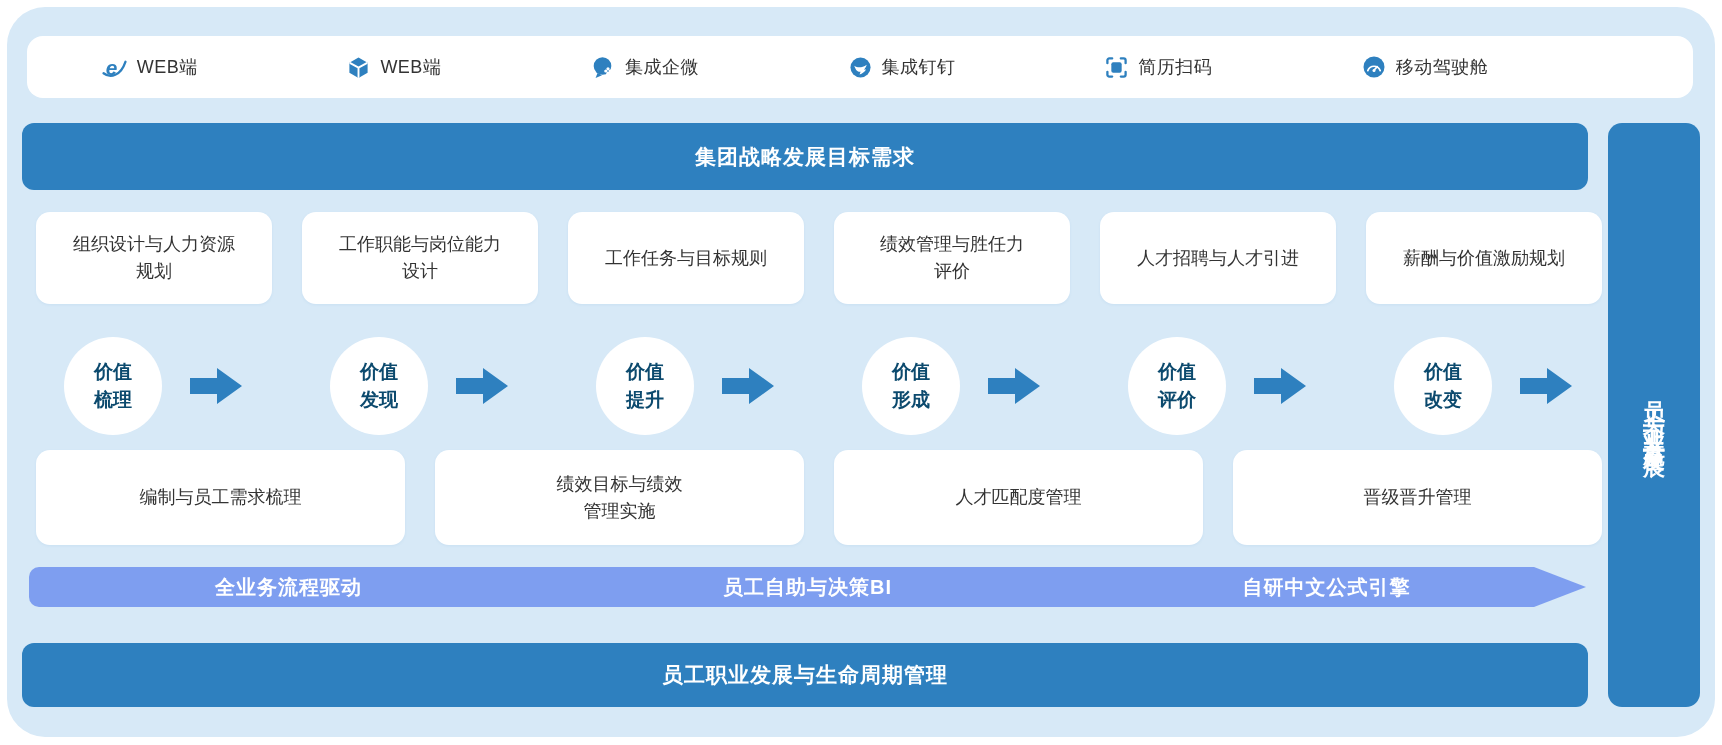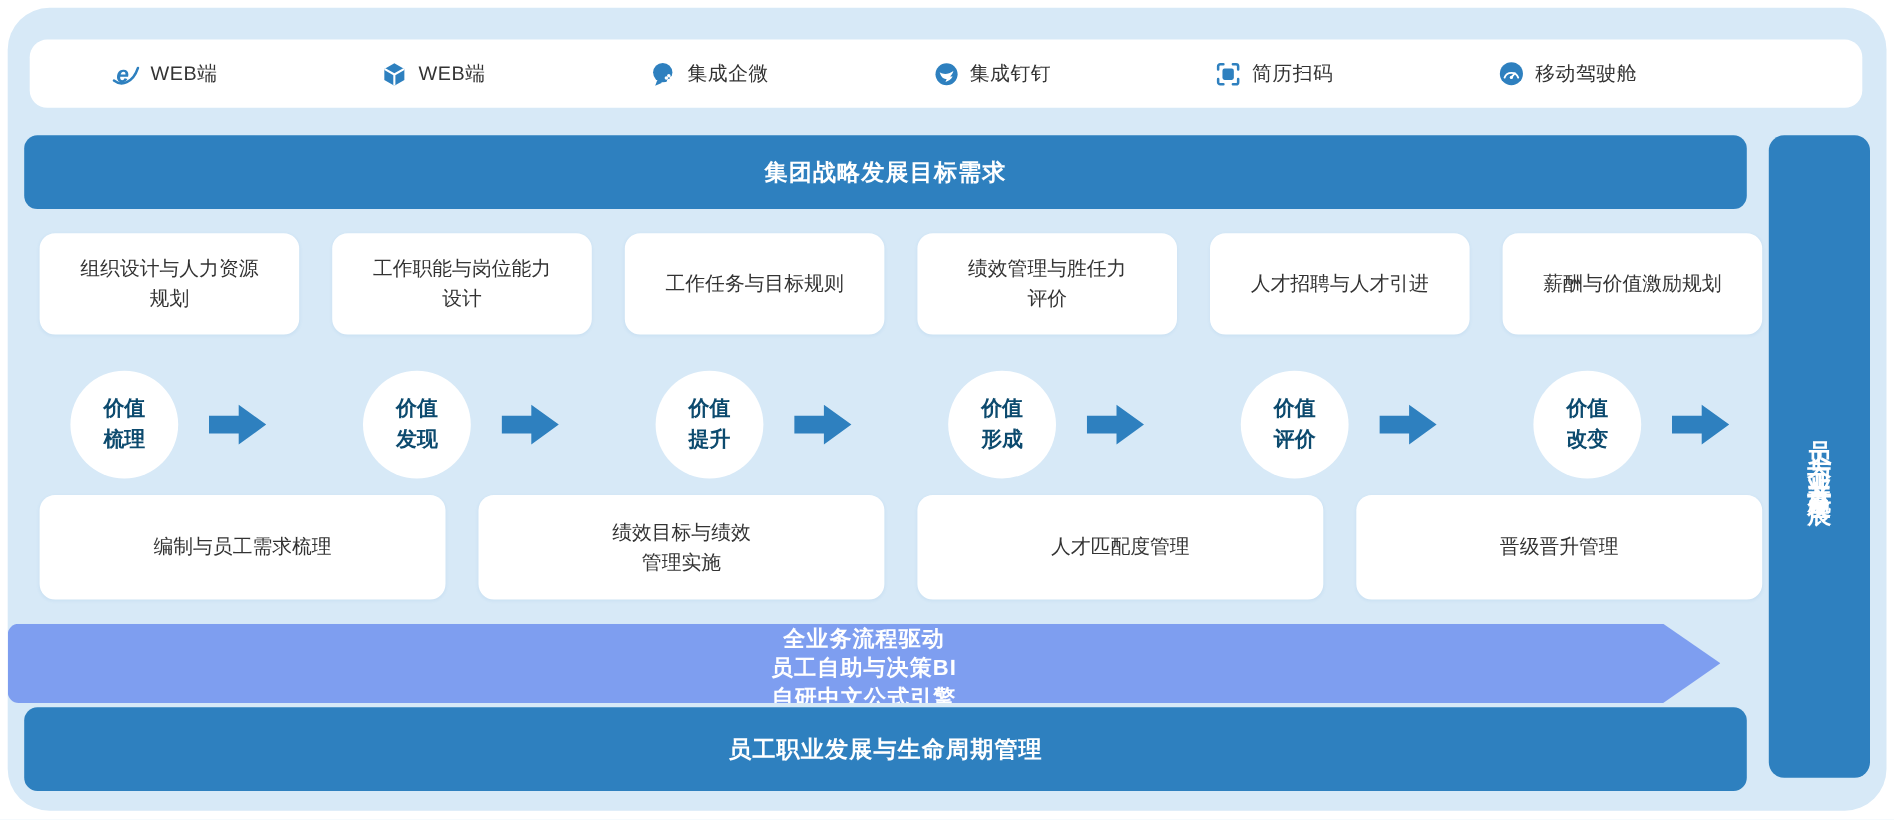--- a/index.html
+++ b/index.html
@@ -10,42 +10,42 @@
   .topbar { position:absolute; left:20px; top:29px; width:1666px; height:62px; background:#ffffff; border-radius:16px;
             display:flex; align-items:center; justify-content:space-around; padding-right:130px; }
   .plat { display:flex; align-items:center; gap:10px; }
   .plat svg { display:block; }
   .plat-label { font-size:18px; color:#333333; letter-spacing:0.5px; }
 
   
   .banner { position:absolute; left:15px; width:1566px; height:67px; background:#2e80bf; border-radius:12px;
             display:flex; align-items:center; justify-content:center; color:#ffffff; font-size:21px; font-weight:bold; letter-spacing:1px; }
   .banner-top { top:116px; }
-  .banner-bottom { top:636px; height:76px; }
+  .banner-bottom { top:636px; height:64px; }
 
   
   .row { position:absolute; left:29px; width:1566px; display:flex; gap:30px; }
   .row-cards-top { top:205px; height:92px; }
   .row-cards-bottom { top:443px; height:95px; }
   .card { flex:1; background:#ffffff; border-radius:14px; display:flex; align-items:center; justify-content:center;
           text-align:center; font-size:18px; color:#333333; line-height:1.5; white-space:pre-line;
           box-shadow:0 1px 3px rgba(46,128,191,0.08); padding:0 8px; }
 
   
   .row-circles { top:329px; height:100px; }
   .circle-cell { flex:1; display:flex; align-items:center; justify-content:space-evenly; }
   .value-circle { width:98px; height:98px; background:#ffffff; border-radius:50%; display:flex; align-items:center; justify-content:center;
                   text-align:center; color:#0c4a6e; font-size:19px; font-weight:bold; line-height:1.45; white-space:pre-line; }
   .flow-arrow svg { display:block; }
 
   
-  .arrow-banner { position:absolute; left:0; top:560px; width:1557px; height:72px; background:#7e9ef0;
+  .arrow-banner { position:absolute; left:22px; top:560px; width:1557px; height:40px; background:#7e9ef0;
                   border-radius:10px 0 0 10px;
                   clip-path:polygon(0 0, calc(100% - 52px) 0, 100% 50%, calc(100% - 52px) 100%, 0 100%);
-                  display:flex; align-items:center;flex-direction:column; }
+                  display:flex; align-items:center; }
   .arrow-banner .seg { flex:1; text-align:center; color:#ffffff; font-size:20px; font-weight:bold; letter-spacing:1px; }
 
   
   .vbar { position:absolute; left:1601px; top:116px; width:92px; height:584px; background:#2e80bf; border-radius:14px;
           display:flex; align-items:center; justify-content:center; }
   .vbar-text { writing-mode:vertical-rl; color:#ffffff; font-size:22px; font-weight:bold; letter-spacing:7px; }
 </style>
 </head>
 <body>
 

